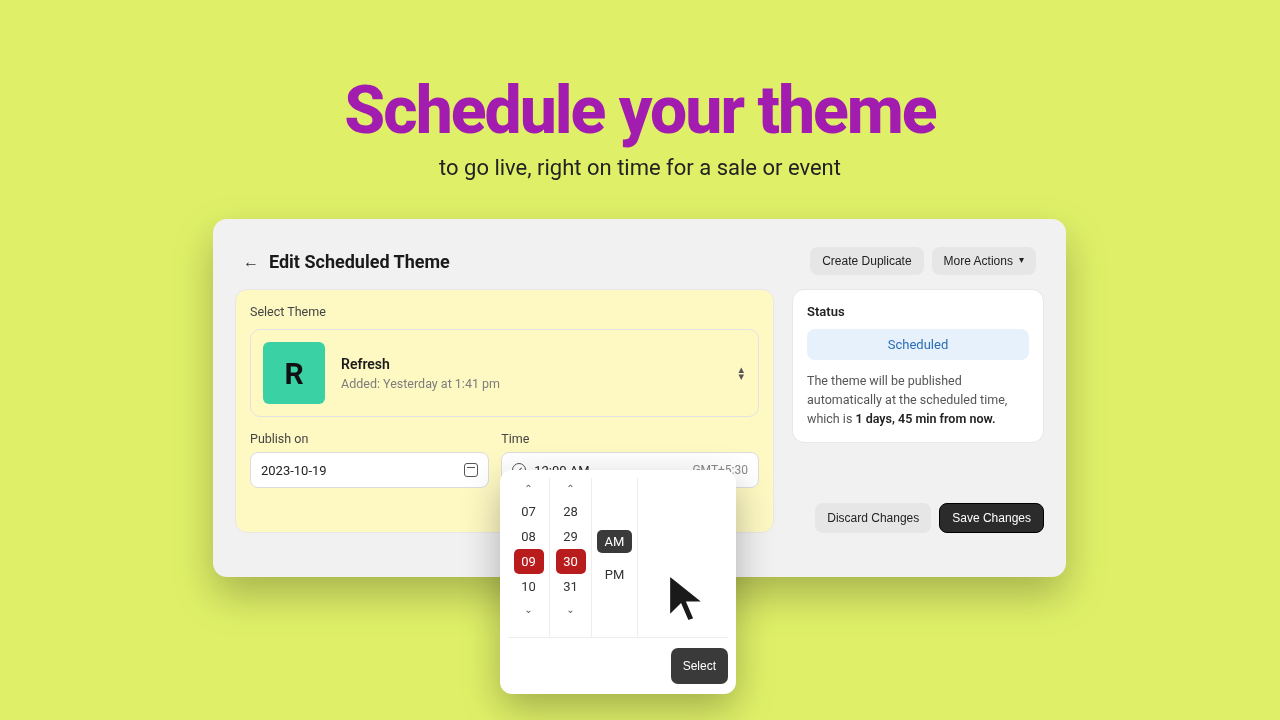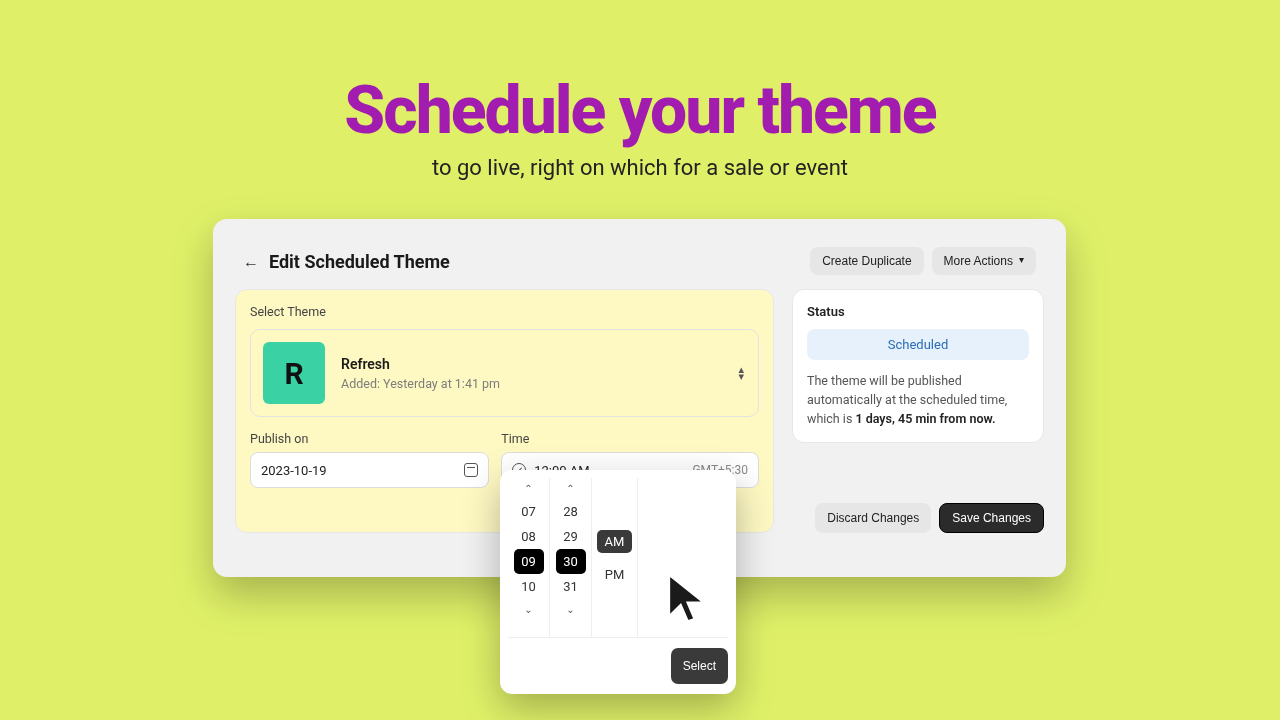--- a/index.html
+++ b/index.html
@@ -155,42 +155,42 @@
   .spinner-col {
     flex: 0 0 42px;
     display: flex; flex-direction: column; align-items: center;
     font-size: 13px; color: #333;
     border-right: 1px solid #eee;
   }
   .spinner-col.ampm { flex: 0 0 46px; border-right: 1px solid #eee; justify-content: center; gap: 10px; }
   .spinner-spacer { flex: 1; border-right: none; }
   .sp-arrow { font-size: 10px; color: #555; padding: 5px 0; cursor: pointer; }
   .sp-item { padding: 5px 0; width: 30px; text-align: center; border-radius: 5px; cursor: pointer; }
-  .sp-item.sel { background: #000000; color: #fff; }
+  .sp-item.sel { background: #b91c1c; color: #fff; }
   .ampm-item { padding: 4px 8px; border-radius: 5px; cursor: pointer; }
   .ampm-item.sel { background: #3a3a3a; color: #fff; }
 
   .pop-footer { display:flex; justify-content:flex-end; padding-top:10px; }
   .btn-select {
     background:#3a3a3a; color:#fff; border:none; border-radius:7px;
     padding: 11px 12px; font-size: 12px; cursor:pointer;
   }
 
   .cursor {
     position: absolute;
     left: 662px; top: 570px;
     pointer-events: none;
   }
 </style>
 </head>
 <body>
 
 <div class="hero">
   <h1>Schedule your theme</h1>
-  <p>to go live, right on which for a sale or event</p>
+  <p>to go live, right on time for a sale or event</p>
 </div>
 
 <div class="app-card">
   <div class="app-header">
     <div class="app-header-left">
       <span class="back-arrow">←</span>
       <span class="page-title">Edit Scheduled Theme</span>
     </div>
     <div class="app-header-right">
       <button class="btn">Create Duplicate</button>

